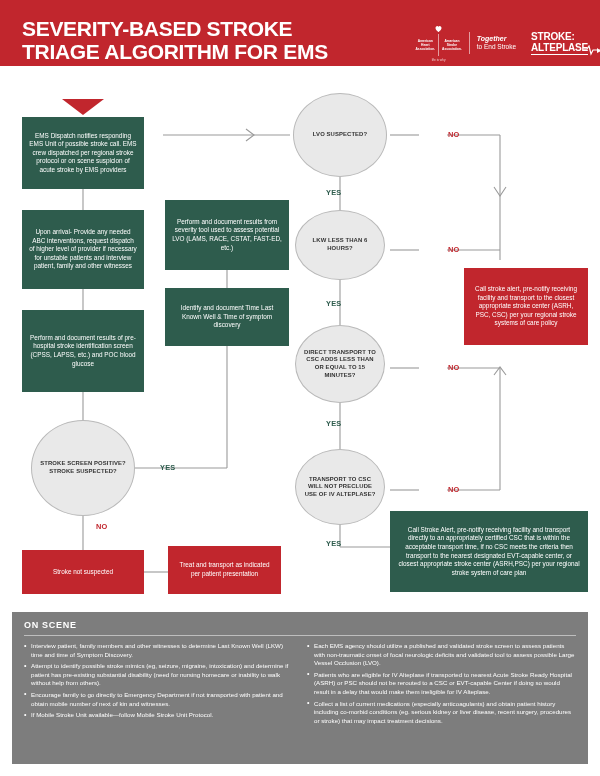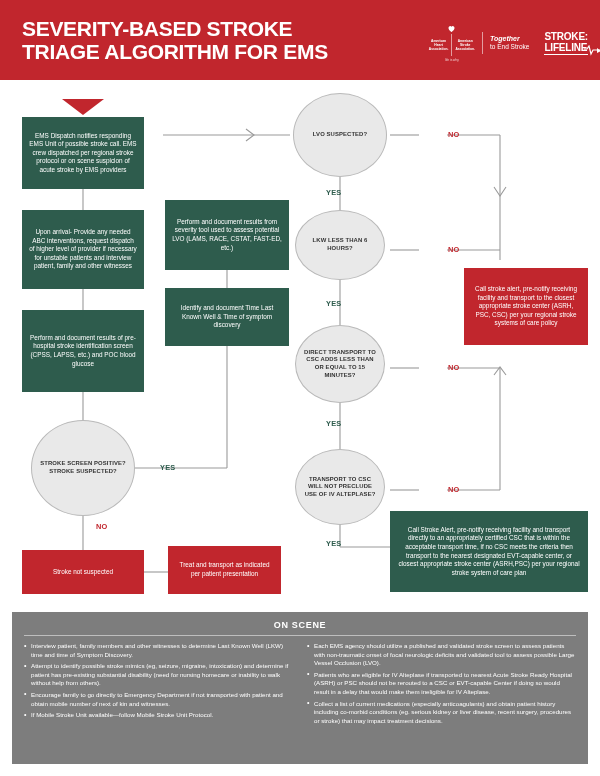--- a/index.html
+++ b/index.html
@@ -9,21 +9,21 @@
     font-family:"Liberation Sans", sans-serif;
     overflow:hidden;
     position:relative;
   }
   #page {
     position:relative; width:600px; height:776px; background:#fff;
   }
 
   
   .header {
-    position:absolute; left:0; top:0; width:600px; height:80px;
+    position:absolute; left:0; top:0; width:600px; height:66px;
     background:#c1262d;
   }
   .header-title {
     position:absolute; left:22px; top:17px;
     color:#fff; font-weight:bold; font-size:21px; line-height:23px;
     letter-spacing:-0.3px;
   }
   .header-title .l2 { display:block;text-align:center; }
   .logos {
     position:absolute; right:12px; top:24px;
@@ -82,21 +82,20 @@
 
   
   .onscene {
     position:absolute; left:12px; top:612px; width:576px; height:152px;
     background:#7d7d7d; color:#fff;
     padding:8px 12px 8px 12px;
   }
   .onscene-title {
     font-size:9px; font-weight:bold; letter-spacing:0.7px;
     padding-bottom:5px;
-    text-align:center;
   }
   .onscene-rule { height:1px; background:rgba(255,255,255,.5); margin-bottom:6px; }
   .onscene-cols { display:flex; gap:14px; }
   .onscene-col { flex:1 1 0; }
   .onscene-col ul { list-style:none; }
   .onscene-col li {
     font-size:6.2px; line-height:8.6px; margin-bottom:3px;
     padding-left:7px; position:relative;
   }
   .onscene-col li:before {
@@ -139,21 +138,21 @@
 
       <div class="aha-divider"></div>
 
       <div class="together">
         <div class="tg1">Together</div>
         <div>to End Stroke</div>
       </div>
 
       <div class="ml-logo">
         <div class="ml-txt">STROKE:</div>
-        <div class="ml-txt">LIFELINE</div>
+        <div class="ml-txt">ALTEPLASE</div>
         <div class="ml-rule"></div>
         <svg style="position:absolute; right:-14px; bottom:-2px;" width="18" height="12" viewBox="0 0 18 12" aria-hidden="true">
           <path d="M0 4 L3 4 L5 1 L7 9 L9 5 L16 5" stroke="#ffffff" stroke-width="1.2" fill="none"></path>
           <path d="M13 3 L17 6 L13 8 Z" fill="#ffffff"></path>
         </svg>
       </div>
     </div>
   </div>
 
   <div class="flow">

